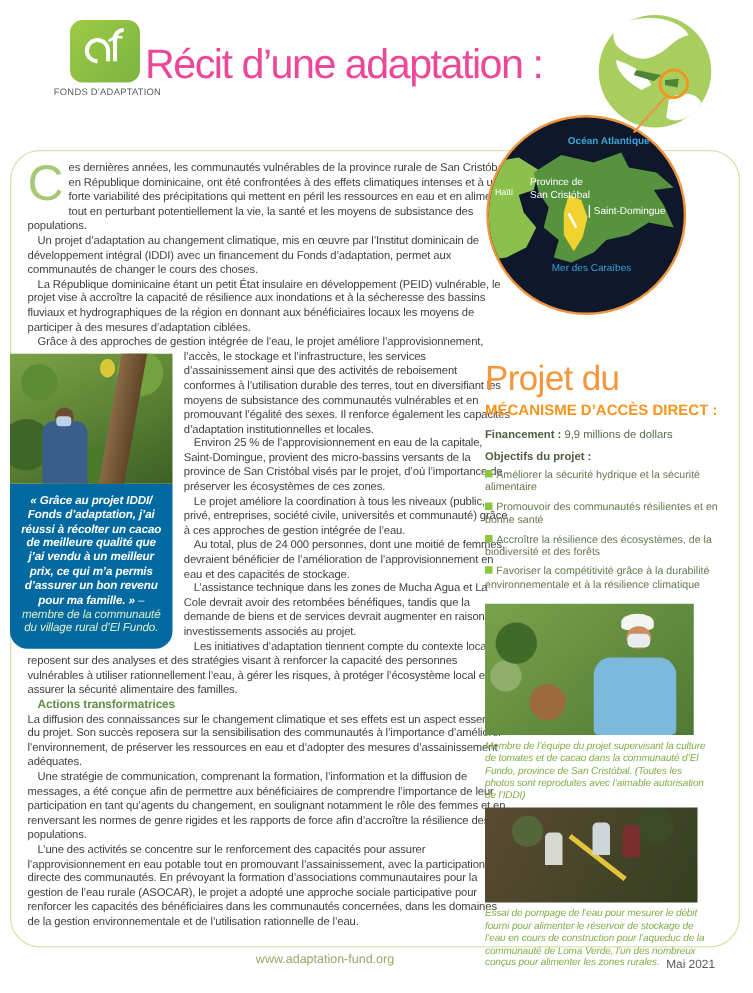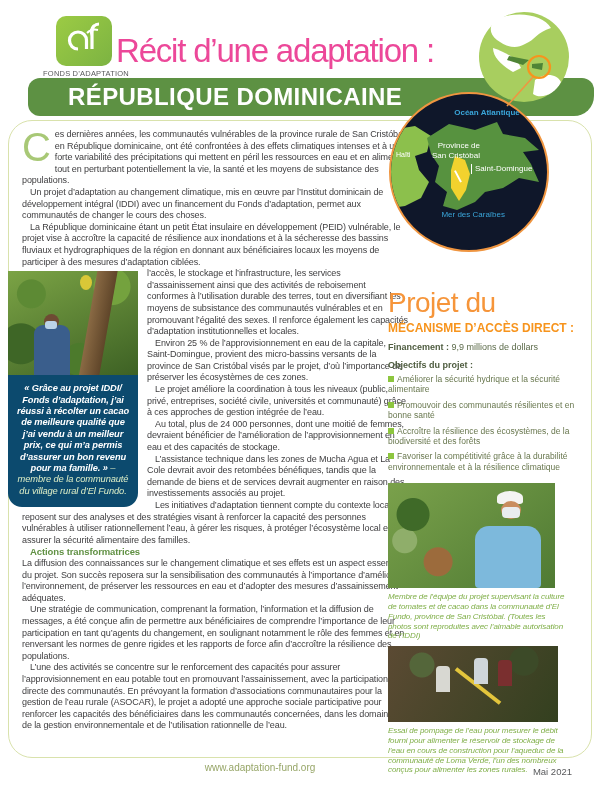--- a/index.html
+++ b/index.html
@@ -18,21 +18,21 @@
           line-height:38px;padding-left:40px;box-sizing:border-box;letter-spacing:.4px;z-index:1;}
 
   
   .globe{position:absolute;left:477px;top:10px;width:94px;height:94px;z-index:3;}
   .globe svg{overflow:visible;}
 
   
   .map-circle{position:absolute;left:389px;top:92px;width:156px;height:156px;border-radius:50%;
               background:#0f172a;border:2.5px solid #ef9540;z-index:2;overflow:hidden;}
   .map-circle svg{position:absolute;left:0;top:0;}
-  .map-lbl{position:absolute;font-size:8px;line-height:9.5px;text-align:right;}
+  .map-lbl{position:absolute;font-size:8px;line-height:9.5px;}
   .lbl-ocean{left:60px;top:14px;width:72px;color:#3aa5d9;font-weight:bold;text-align:center;}
   .lbl-sea{left:50px;top:116px;width:64px;color:#3aa5d9;font-weight:normal;text-align:right;}
   .lbl-haiti{left:5px;top:56px;color:#fff;font-size:7px;}
   .lbl-prov{left:33px;top:47px;width:56px;color:#fff;}
   .lbl-cap{left:80px;top:70px;color:#fff;border-left:1.5px solid #fff;padding-left:3px;}
   .prov-line{position:absolute;left:66px;top:76px;width:1.5px;height:13px;background:#fff;
              transform:rotate(-28deg);}
 
   
   .content-box{position:absolute;left:8px;top:120px;width:584px;height:638px;box-sizing:border-box;
@@ -56,21 +56,21 @@
   .trunk{position:absolute;right:30px;top:-6px;width:20px;height:120px;
          background:linear-gradient(90deg,#8a6a44,#5f4529);transform:rotate(10deg);}
   .fruit{position:absolute;right:46px;top:4px;width:12px;height:15px;border-radius:50%;
          background:#d9c737;}
   .harvester-body{position:absolute;left:26px;bottom:0;width:36px;height:50px;
                   background:#3a5e8c;border-radius:9px 9px 0 0;}
   .harvester-head{position:absolute;left:36px;bottom:46px;width:15px;height:15px;border-radius:50%;
                   background:#6e4b33;}
   .harvester-mask{position:absolute;left:37px;bottom:46px;width:12px;height:8px;border-radius:3px;
                   background:#bcd3e8;}
-  .quote-box{background:#0c4a6e;border-radius:0 0 14px 14px;padding:8px 7px 10px;
+  .quote-box{background:#0369a1;border-radius:0 0 14px 14px;padding:8px 7px 10px;
              color:#fff;font-style:italic;font-weight:bold;font-size:9.3px;line-height:11.4px;
              text-align:center;letter-spacing:-.1px;}
   .quote-attr{font-weight:normal;color:#ddeec6;}
   .section-heading{color:#619144;font-weight:bold;font-size:9.5px;margin-top:8px;text-indent:0;}
 
   
   .sidebar{position:absolute;left:388px;top:288px;width:192px;z-index:1;}
   .sb-h1{font-size:28px;letter-spacing:-.5px;color:#f6953a;line-height:30px;}
   .sb-h2{font-size:12px;font-weight:bold;color:#f7941d;margin-top:3px;}
   .sb-line{font-size:9px;color:#5c6b4a;margin-top:7px;line-height:10.5px;}
@@ -120,21 +120,20 @@
   <div class="logo-box">
     <svg width="56" height="50" viewBox="0 0 56 50">
       <path d="M22 33 a8.5 8.5 0 1 1 8.5 -8.5 l0 8.5" fill="none" stroke="#fff" stroke-width="3.2"></path>
       <path d="M36 33 l0 -16 c0 -6 3 -9 7 -9" fill="none" stroke="#fff" stroke-width="3.2"></path>
       <path d="M31 17 c3 -3 7 -4 11 -3" fill="none" stroke="#fff" stroke-width="2"></path>
       <path d="M36 20 c-2 -4 -1 -8 2 -11" fill="none" stroke="#fff" stroke-width="2"></path>
     </svg>
   </div>
   <div class="logo-caption">FONDS D’ADAPTATION</div>
   <div class="main-title">Récit d’une adaptation :</div>
-  <div class="banner">RÉPUBLIQUE DOMINICAINE</div>
 
   <div class="globe">
     <svg width="94" height="94" viewBox="0 0 94 94">
       <circle cx="47" cy="47" r="45" fill="#a8ce5f"></circle>
       <path d="M18 10 C38 0 66 4 74 18 C60 22 58 30 48 34 C38 40 28 36 20 30 C12 24 12 16 18 10 Z" fill="#fff"></path>
       <path d="M16 38 C28 42 40 48 44 58 L36 62 C26 56 16 48 16 38 Z" fill="#fff"></path>
       <path d="M58 70 C68 62 80 64 84 72 C78 84 64 90 56 84 Z" fill="#fff"></path>
       <path d="M32 46 L52 50 L46 55 L30 50 Z" fill="#4f8436"></path>
       <path d="M55 54 L66 53 L65 60 L55 58 Z" fill="#4f8436"></path>
       <line x1="56" y1="67" x2="30" y2="96" stroke="#ef9540" stroke-width="1.6"></line>
@@ -155,20 +154,21 @@
     <div class="map-lbl lbl-cap">Saint-Domingue</div>
     <div class="map-lbl lbl-sea">Mer des Caraïbes</div>
   </div>
 
   <div class="content-box"></div>
 
   <div class="article">
     <p class="flush"><span class="dropcap">C</span><span>es dernières années, les communautés vulnérables de la province rurale de San Cristóbal, en République dominicaine, ont été confrontées à des effets climatiques intenses et à une forte variabilité des précipitations qui mettent en péril les ressources en eau et en aliments, tout en perturbant potentiellement la vie, la santé et les moyens de subsistance des populations.</span></p>
     <p>Un projet d’adaptation au changement climatique, mis en œuvre par l’Institut dominicain de développement intégral (IDDI) avec un financement du Fonds d’adaptation, permet aux communautés de changer le cours des choses.</p>
     <p>La République dominicaine étant un petit État insulaire en développement (PEID) vulnérable, le projet vise à accroître la capacité de résilience aux inondations et à la sécheresse des bassins fluviaux et hydrographiques de la région en donnant aux bénéficiaires locaux les moyens de participer à des mesures d’adaptation ciblées.</p>
+    <p>Grâce à des approches de gestion intégrée de l’eau, le projet améliore l’approvisionnement,</p>
 
     <div class="quote-panel">
       <div class="photo-left">
         <div class="trunk"></div>
         <div class="fruit"></div>
         <div class="harvester-body"></div>
         <div class="harvester-head"></div>
         <div class="harvester-mask"></div>
       </div>
       <div class="quote-box">

